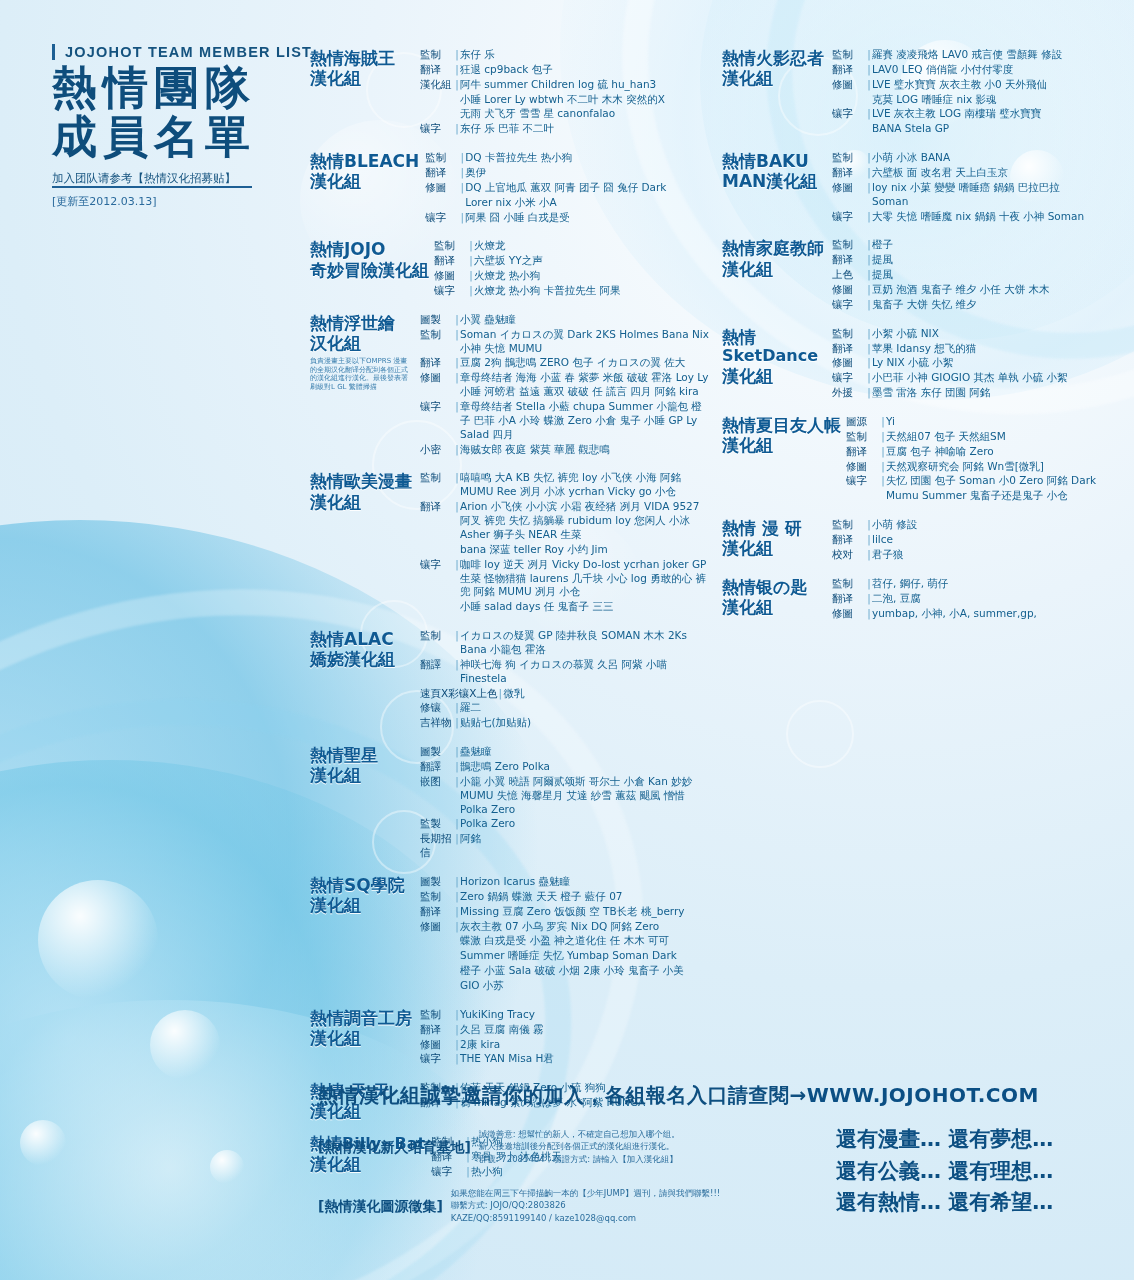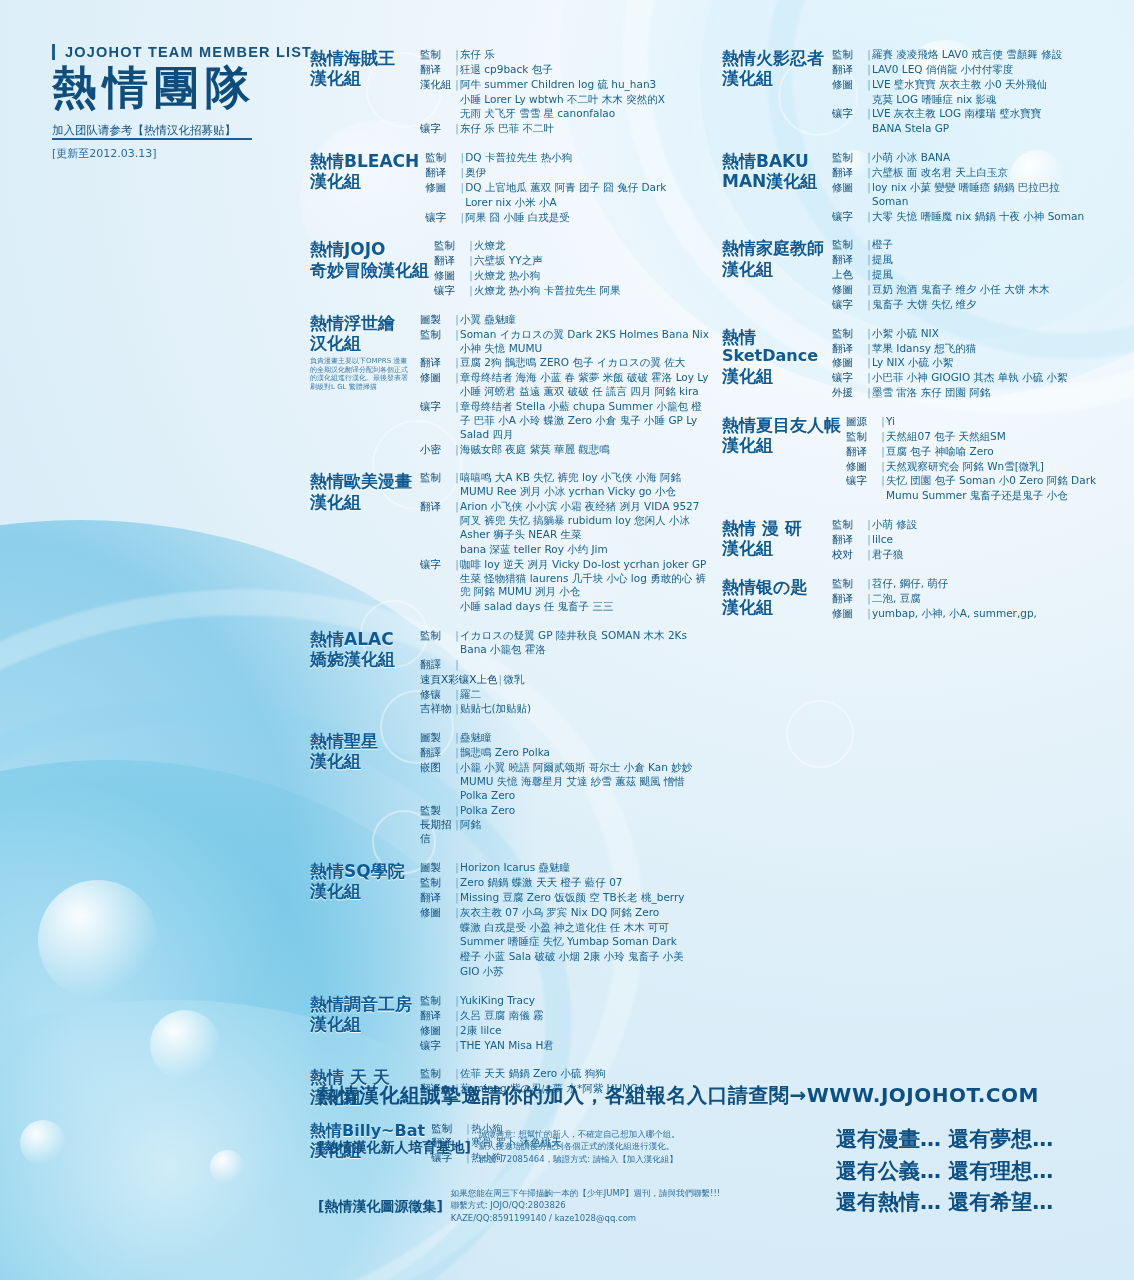--- a/index.html
+++ b/index.html
@@ -110,20 +110,21 @@
 <div class="gfx" style="left:778px;top:56px;width:76px;height:76px;"></div>
 <div class="gfx" style="left:786px;top:700px;width:64px;height:64px;"></div>
 
 <div class="page">
 
   <div class="header">
     <div class="hdr-rule">
       <div class="hdr-eng">JOJOHOT TEAM MEMBER LIST</div>
     </div>
     <div class="hdr-cn1">熱情團隊</div>
+    <div class="hdr-cn2">成員名單</div>
     <div class="hdr-sub">加入团队请参考【热情汉化招募贴】</div>
     <div class="hdr-date">[更新至2012.03.13]</div>
   </div>
 
   <div class="col colA" id="colA">
       <div class="group">
         <div class="g-name">
           <div class="line">熱情海賊王</div>
           <div class="line">漢化組</div>
         </div>
@@ -300,20 +301,21 @@
         </div>
         <div class="roles">
           <div class="role">
             <span class="rl">監制</span>
             <span class="sep">|</span>
             <span class="rv">イカロスの疑翼  GP 陸井秋良   SOMAN 木木   2Ks Bana   小籠包 霍洛</span>
           </div>
           <div class="role">
             <span class="rl">翻譯</span>
             <span class="sep">|</span>
+            <span class="rv">神咲七海    狗   イカロスの慕翼   久呂 阿紫 小喵 Finestela</span>
           </div>
           <div class="role">
             <span class="rl" style="flex: 0 0 auto;">速頁X彩镶X上色</span>
             <span class="sep">|</span>
             <span class="rv">微乳</span>
           </div>
           <div class="role">
             <span class="rl">修镶</span>
             <span class="sep">|</span>
             <span class="rv">羅二</span>
@@ -418,21 +420,21 @@
             <span class="rv">YukiKing Tracy</span>
           </div>
           <div class="role">
             <span class="rl">翻译</span>
             <span class="sep">|</span>
             <span class="rv">久呂 豆腐 南儀 霧</span>
           </div>
           <div class="role">
             <span class="rl">修圖</span>
             <span class="sep">|</span>
-            <span class="rv">2康 lilce</span>
+            <span class="rv">2康 kira</span>
           </div>
           <div class="role">
             <span class="rl">镶字</span>
             <span class="sep">|</span>
             <span class="rv">THE YAN Misa H君</span>
           </div>
         </div>
       </div>
       <div class="group">
         <div class="g-name">

